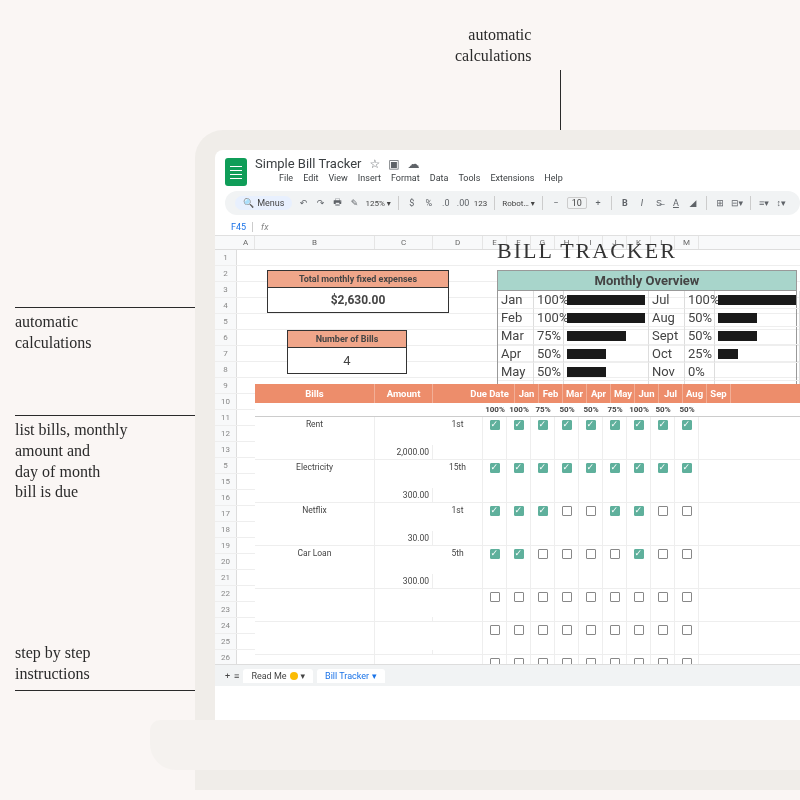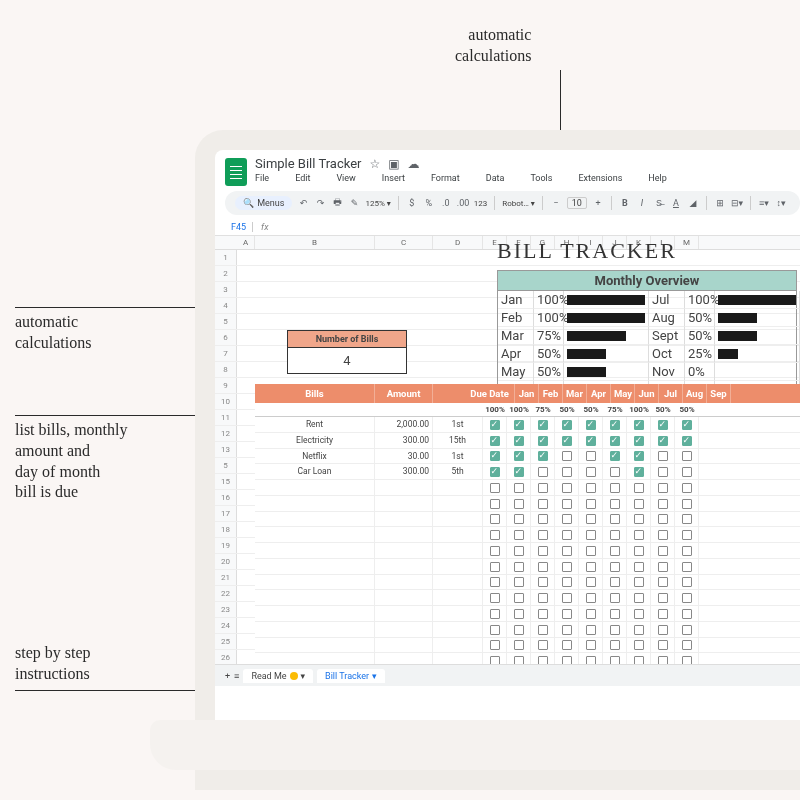--- a/index.html
+++ b/index.html
@@ -14,21 +14,21 @@
 .laptop-base { position: absolute; bottom: 30px; left: 150px; right: 0; height: 50px; background: #f5f2ef; border-radius: 10px 0 0 26px; }
 .screen { width: 100%; height: calc(100% - 60px); background: #fff; border-radius: 8px 0 0 0; overflow: hidden; font-size: 9px; color: #444; }
 
 
 .app-header { padding: 6px 10px 0; }
 .title-row { display: flex; align-items: center; gap: 8px; margin-bottom: 3px; }
 .sheets-logo { width: 22px; height: 28px; background: #0f9d58; border-radius: 3px; position: relative; }
 .sheets-logo::after { content:""; position:absolute; top:8px; left:5px; right:5px; bottom:6px; background: repeating-linear-gradient(#fff 0 1.5px, transparent 1.5px 4px); }
 .doc-title { font-size: 13px; color: #3c4043; }
 .title-icons { display:flex; gap:8px; color:#5f6368; font-size:12px; }
-.menu-row { display:flex; gap:26px; font-size:9px; color:#3c4043; padding:2px 0 4px 30px; }
+.menu-row { display:flex; gap:10px; font-size:9px; color:#3c4043; padding:2px 0 4px 30px;margin-left:24px; }
 
 .toolbar { display:flex; align-items:center; gap:5px; padding:4px 10px; background:#f1f3f4; border-radius:20px; margin:4px 10px; font-size:9px; color:#444; flex-wrap: nowrap; overflow: hidden; }
 .toolbar .pill { background:#e8f0fe; padding:2px 8px; border-radius:10px; display:flex; align-items:center; gap:3px;}
 .toolbar .sep { width:1px; height:14px; background:#ccc; margin:0 2px;}
 .toolbar select, .toolbar .fake-sel { font-size:8px; border:none; background:transparent; }
 .tb-icon { width:12px; text-align:center; color:#5f6368; }
 .fontsize-box { border:1px solid #ccc; padding:0 4px; border-radius:2px; }
 
 .formula-bar { display:flex; align-items:center; padding:3px 10px; border-bottom:1px solid #e0e0e0; gap:8px;}
 .cell-name { color:#1a73e8; font-size:9px; padding:0 6px; border-right:1px solid #ccc;text-align:right;}
@@ -63,21 +63,21 @@
 
 .bill-table { position:absolute; left:18px; top:148px; right:0; }
 .bt-head { display:flex; background:#ed8d6b; color:#fff; font-weight:bold; font-size:9.5px; }
 .bt-head > div, .bt-row > div { padding:4px 3px; text-align:center; border-right:1px solid rgba(255,255,255,0.3);}
 .bt-head .b-name{width:120px;} .bt-head .b-amt{width:58px;} .bt-head .b-due{width:50px;margin-left:32px;} .bt-head .b-m{width:24px;}
 .bt-pct { display:flex; background:#fff; font-size:8px; font-weight:bold; border-bottom:1px solid #ccc;}
 .bt-pct > div{padding:2px 2px; text-align:center;}
 .bt-pct .sp{width:228px;} .bt-pct .b-m{width:24px;}
 .bt-row { display:flex; background:#fff; font-size:8.5px; border-bottom:1px solid #eee;}
 .bt-row > div { padding:2px 3px; text-align:center; border-right:1px solid #eee;}
-.bt-row .b-name{width:120px;} .bt-row .b-amt{width:58px; text-align:right;} .bt-row .b-due{width:50px;} .bt-row .b-m{width:24px;}
+.bt-row .b-name{width:120px;} .bt-row .b-amt{width:58px; text-align:right;margin-top:28px;} .bt-row .b-due{width:50px;} .bt-row .b-m{width:24px;}
 .chk { display:inline-block; width:10px; height:10px; border:1px solid #888; border-radius:1px; vertical-align:middle;}
 .chk.on { background:#5fb09c; border-color:#5fb09c; position:relative;}
 .chk.on::after{content:"✓"; color:#fff; font-size:9px; position:absolute; top:-2px; left:0px;}
 
 
 .sheet-tabs { position:absolute; bottom:0; left:0; right:0; height:22px; background:#f1f3f4; display:flex; align-items:center; gap:4px; padding:0 10px; font-size:9px; border-top:1px solid #ddd;}
 .sheet-tab { background:#fff; padding:2px 8px; border-radius:3px 3px 0 0; display:flex; align-items:center; gap:3px;}
 .sheet-tab.active { color:#1a73e8; }
 .dot-warn { width:8px; height:8px; background:#fbbc04; border-radius:50%;}
 </style>
@@ -271,20 +271,24 @@
             <div class="rownum">27</div>
           </div>
           <div class="row">
             <div class="rownum">28</div>
           </div>
         </div>
 
       <div class="overlay">
         <div class="page-title">BILL TRACKER</div>
 
+        <div class="summary-box" style="left:30px; top:34px; width:182px;">
+          <div class="summary-head">Total monthly fixed expenses</div>
+          <div class="summary-val">$2,630.00</div>
+        </div>
 
         <div class="summary-box" style="left:50px; top:94px; width:120px;">
           <div class="summary-head">Number of Bills</div>
           <div class="summary-val" style="font-weight:normal; font-size:13px;">4</div>
         </div>
 
         <div class="overview">
           <div class="overview-head">Monthly Overview</div>
           <div class="overview-body" id="overview-body">
               <div>Jan</div>

